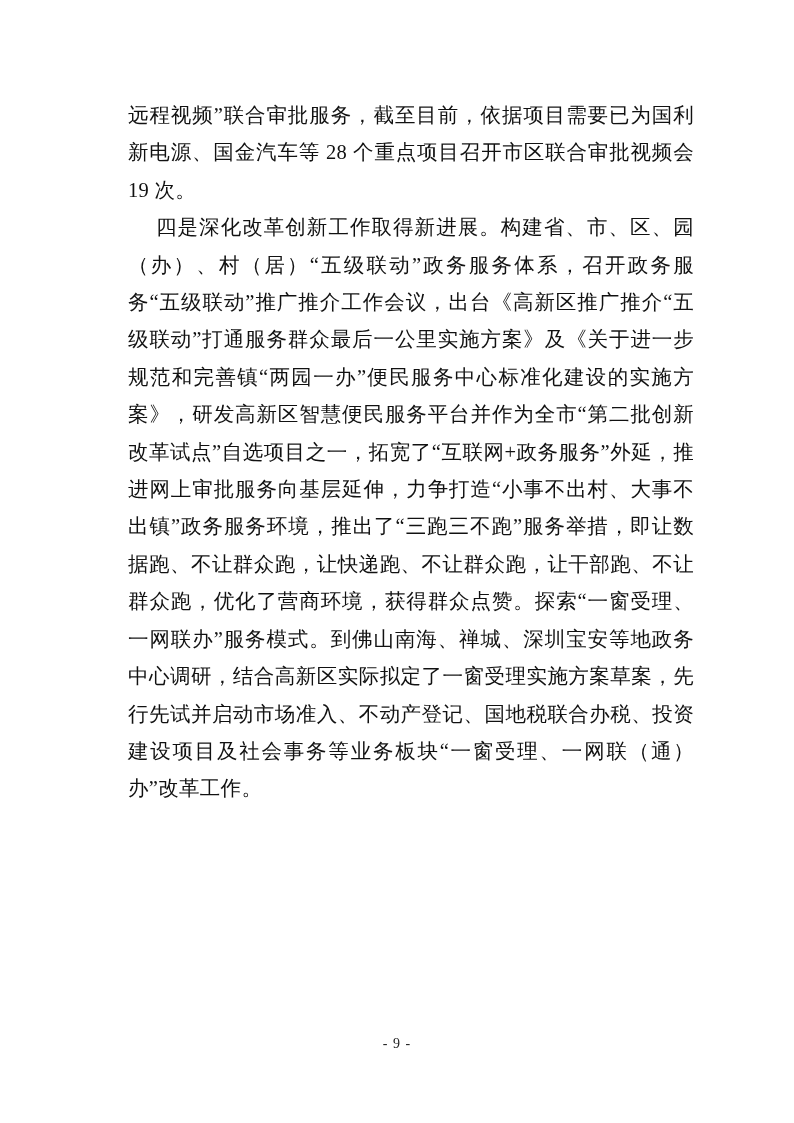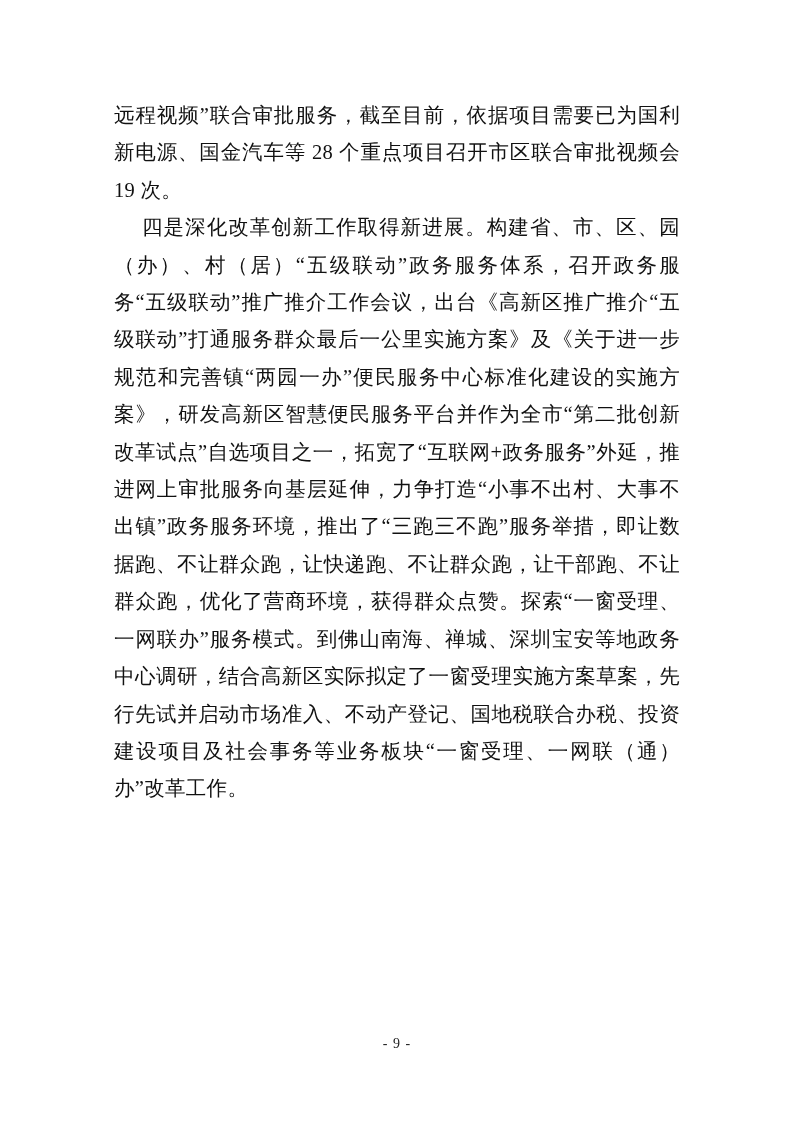--- a/index.html
+++ b/index.html
@@ -10,21 +10,21 @@
   .sheet {
     position: relative;
     width: 794px;
     height: 1123px;
     background: #ffffff;
     overflow: hidden;
     font-family: "Liberation Serif", "DejaVu Serif", serif;
   }
   .text-block {
     position: absolute;
-    left: 114px;
+    left: 128px;
     top: 97px;
     width: 566px;
     font-size: 20.5px;
     line-height: 37.4px;
     text-align: justify;
     color: #111111;
     letter-spacing: 0.3px;
   }
   .text-block p {
     margin: 0;

